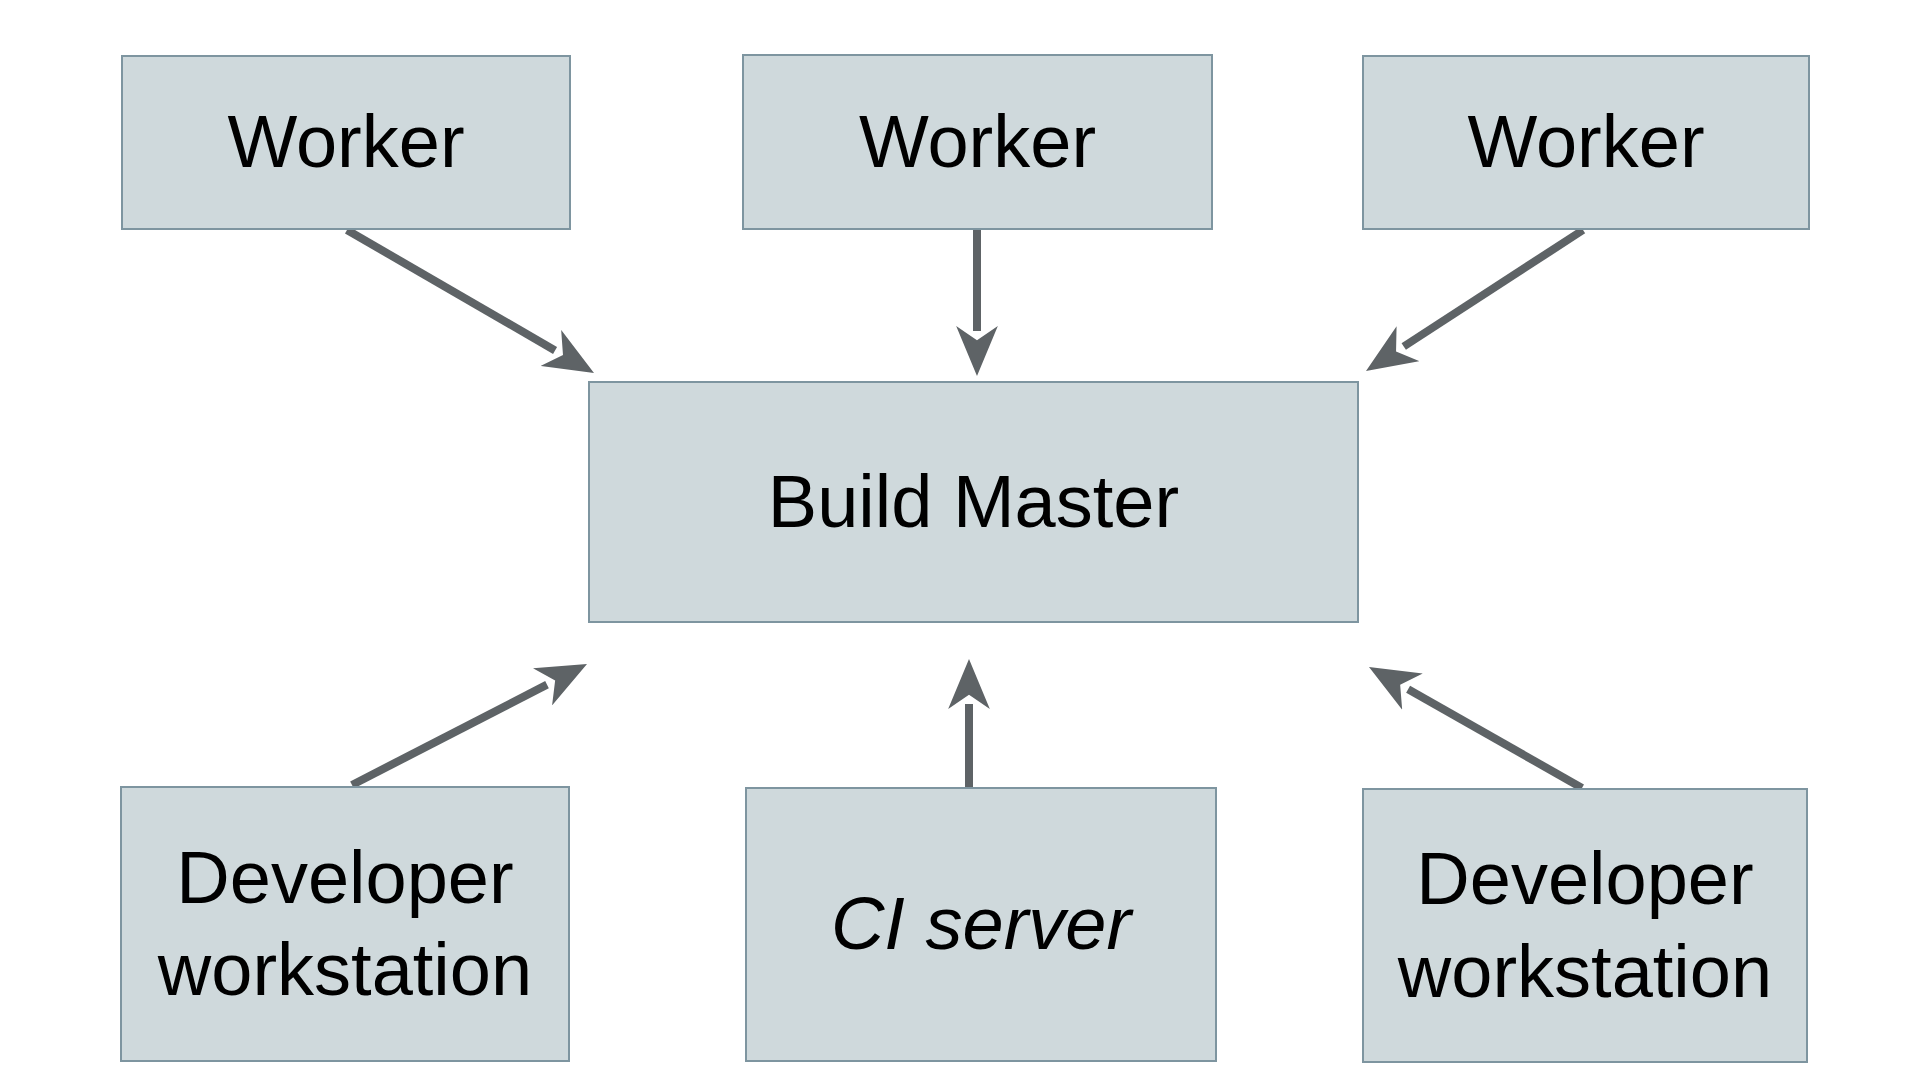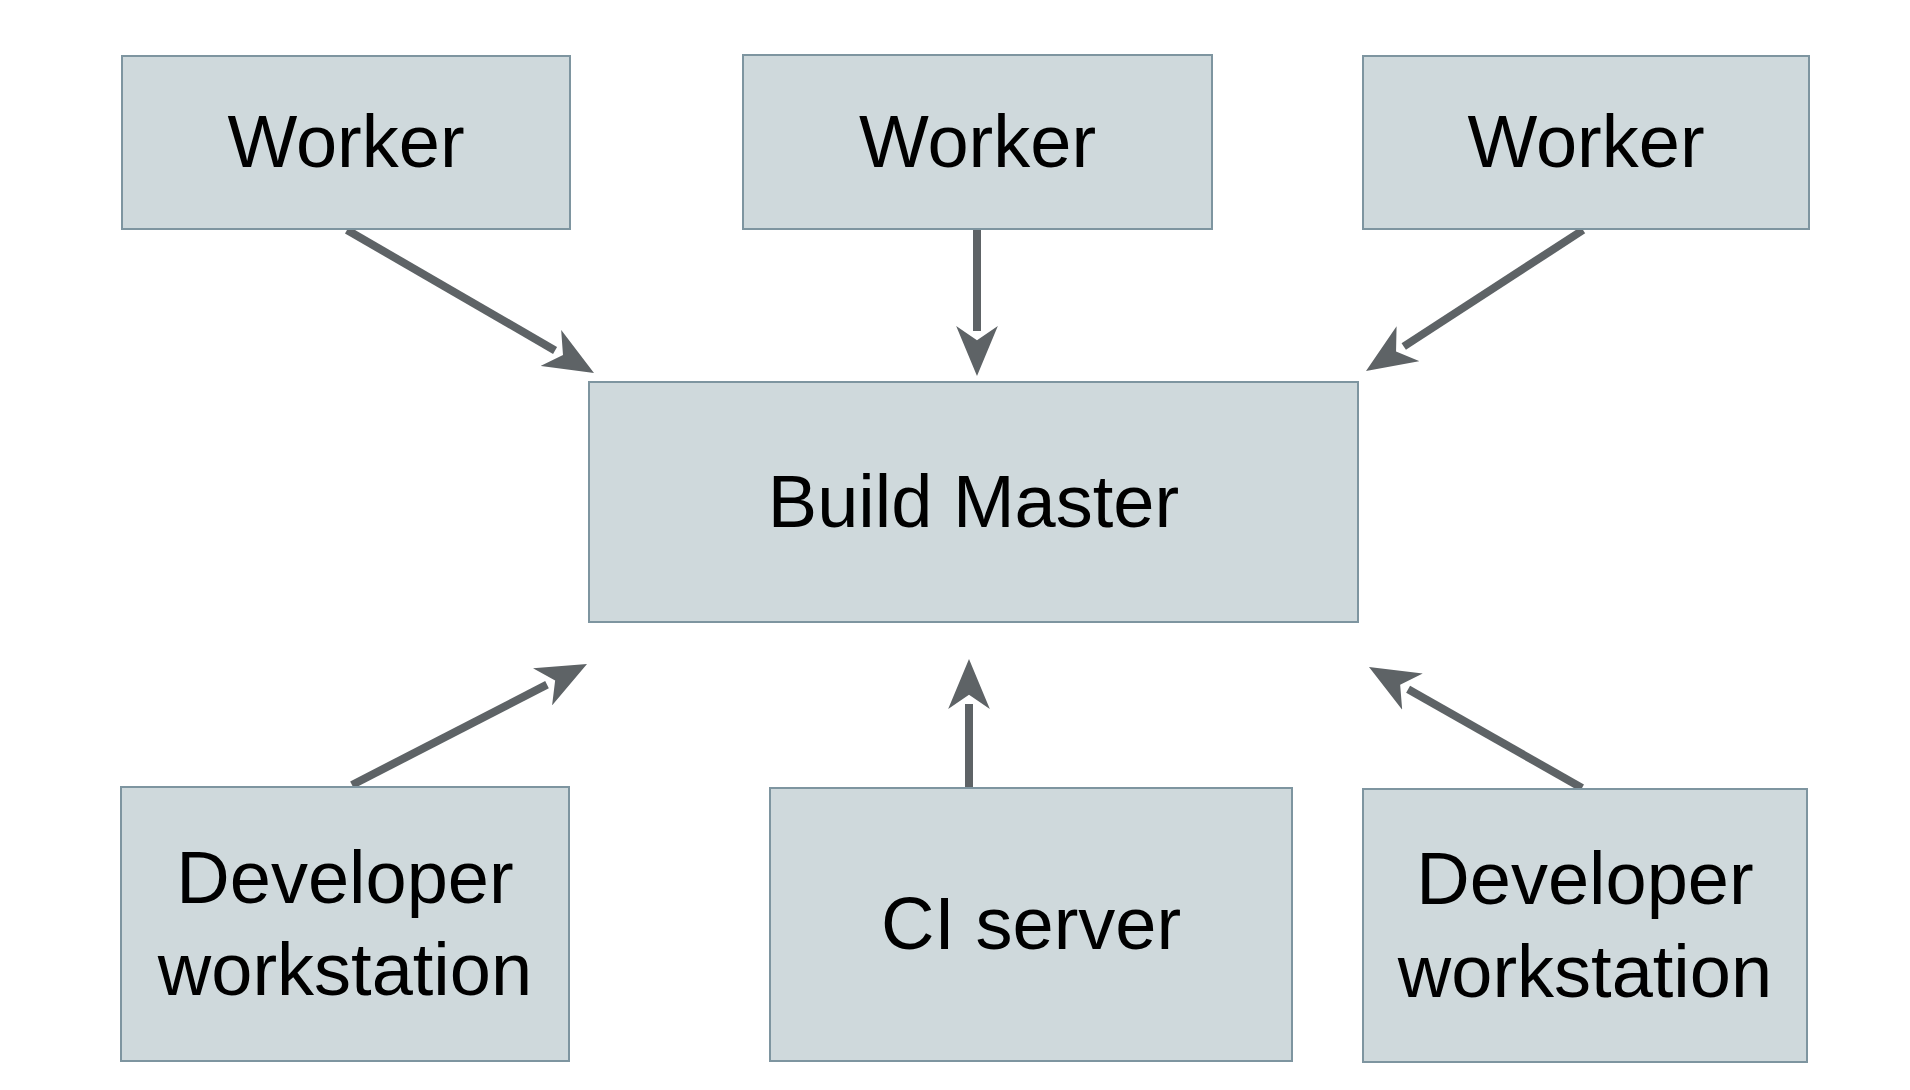--- a/index.html
+++ b/index.html
@@ -58,19 +58,19 @@
     </div>
     <div class="node" style="left: 1362px; top: 43px; width: 448px; height: 175px;">
       <span class="node-label">Worker</span>
     </div>
     <div class="node" style="left: 588px; top: 369px; width: 771px; height: 242px;">
       <span class="node-label">Build Master</span>
     </div>
     <div class="node" style="left: 120px; top: 774px; width: 450px; height: 276px;">
       <span class="node-label">Developer workstation</span>
     </div>
-    <div class="node" style="left: 769px; top: 775px; width: 524px; height: 275px;">
+    <div class="node" style="left: 745px; top: 775px; width: 472px; height: 275px; font-style: italic;">
       <span class="node-label">CI server</span>
     </div>
     <div class="node" style="left: 1362px; top: 776px; width: 446px; height: 275px;">
       <span class="node-label">Developer workstation</span>
     </div>
   </div>
 
 </body></html>

